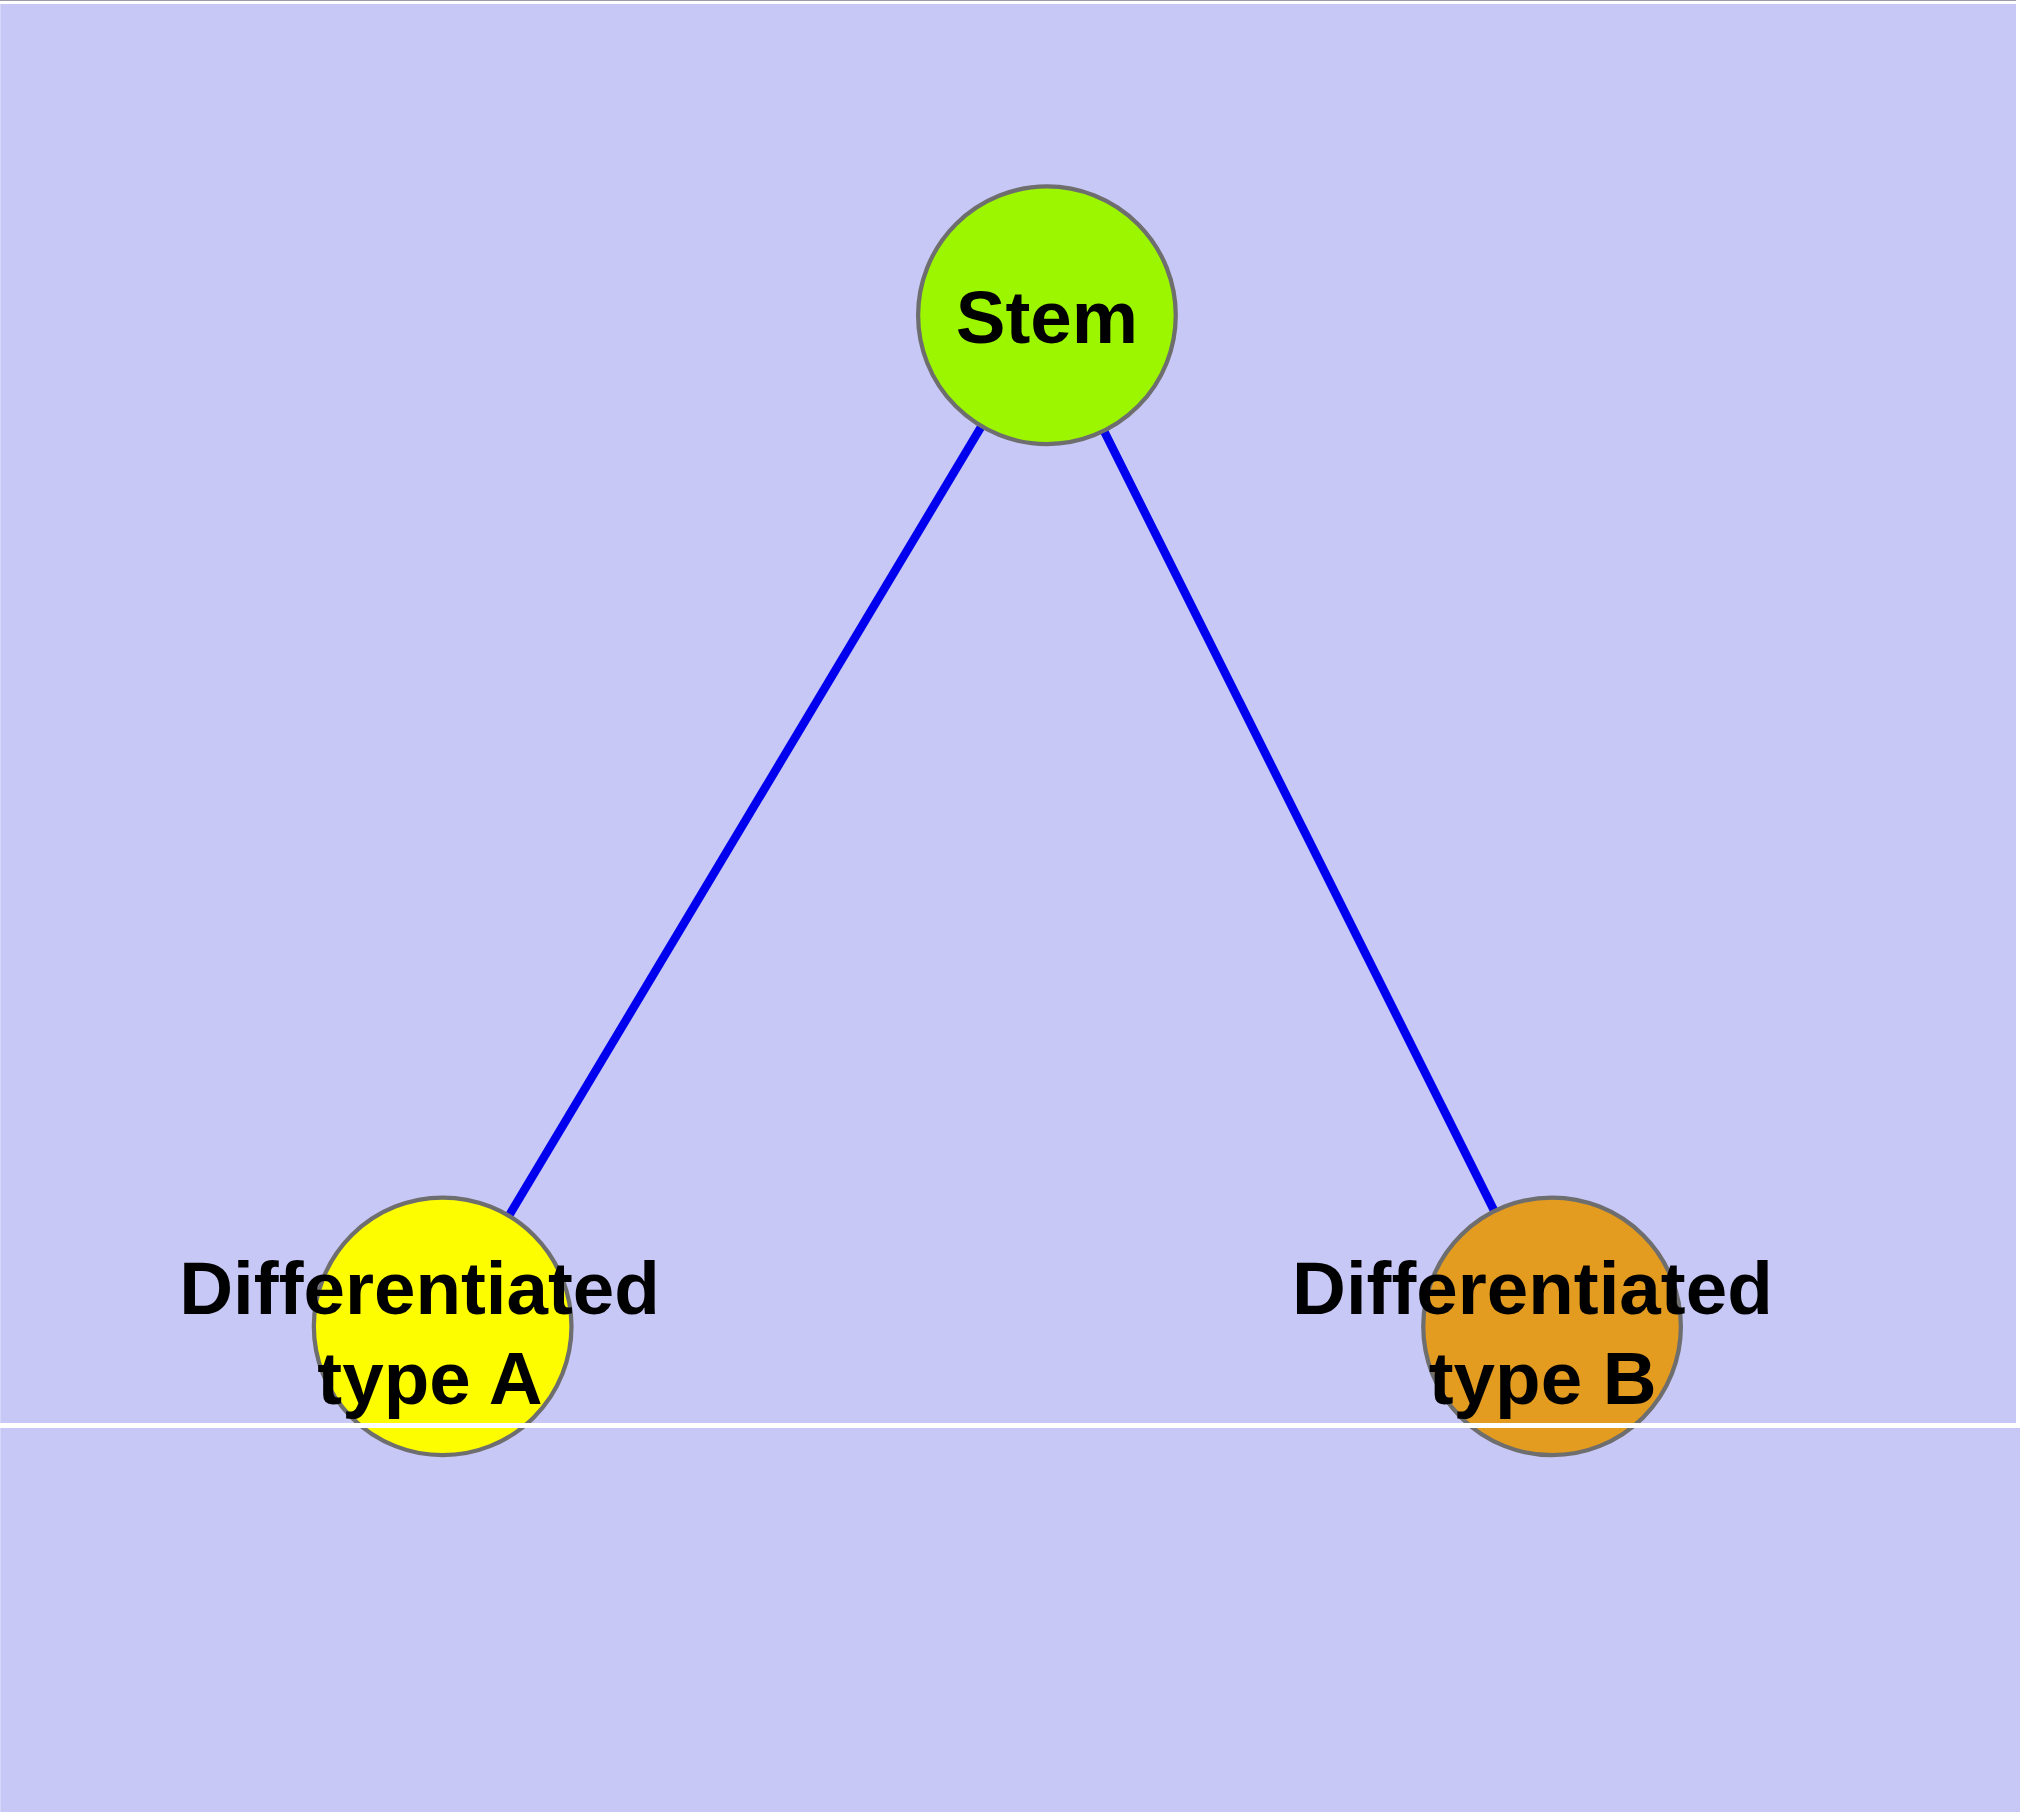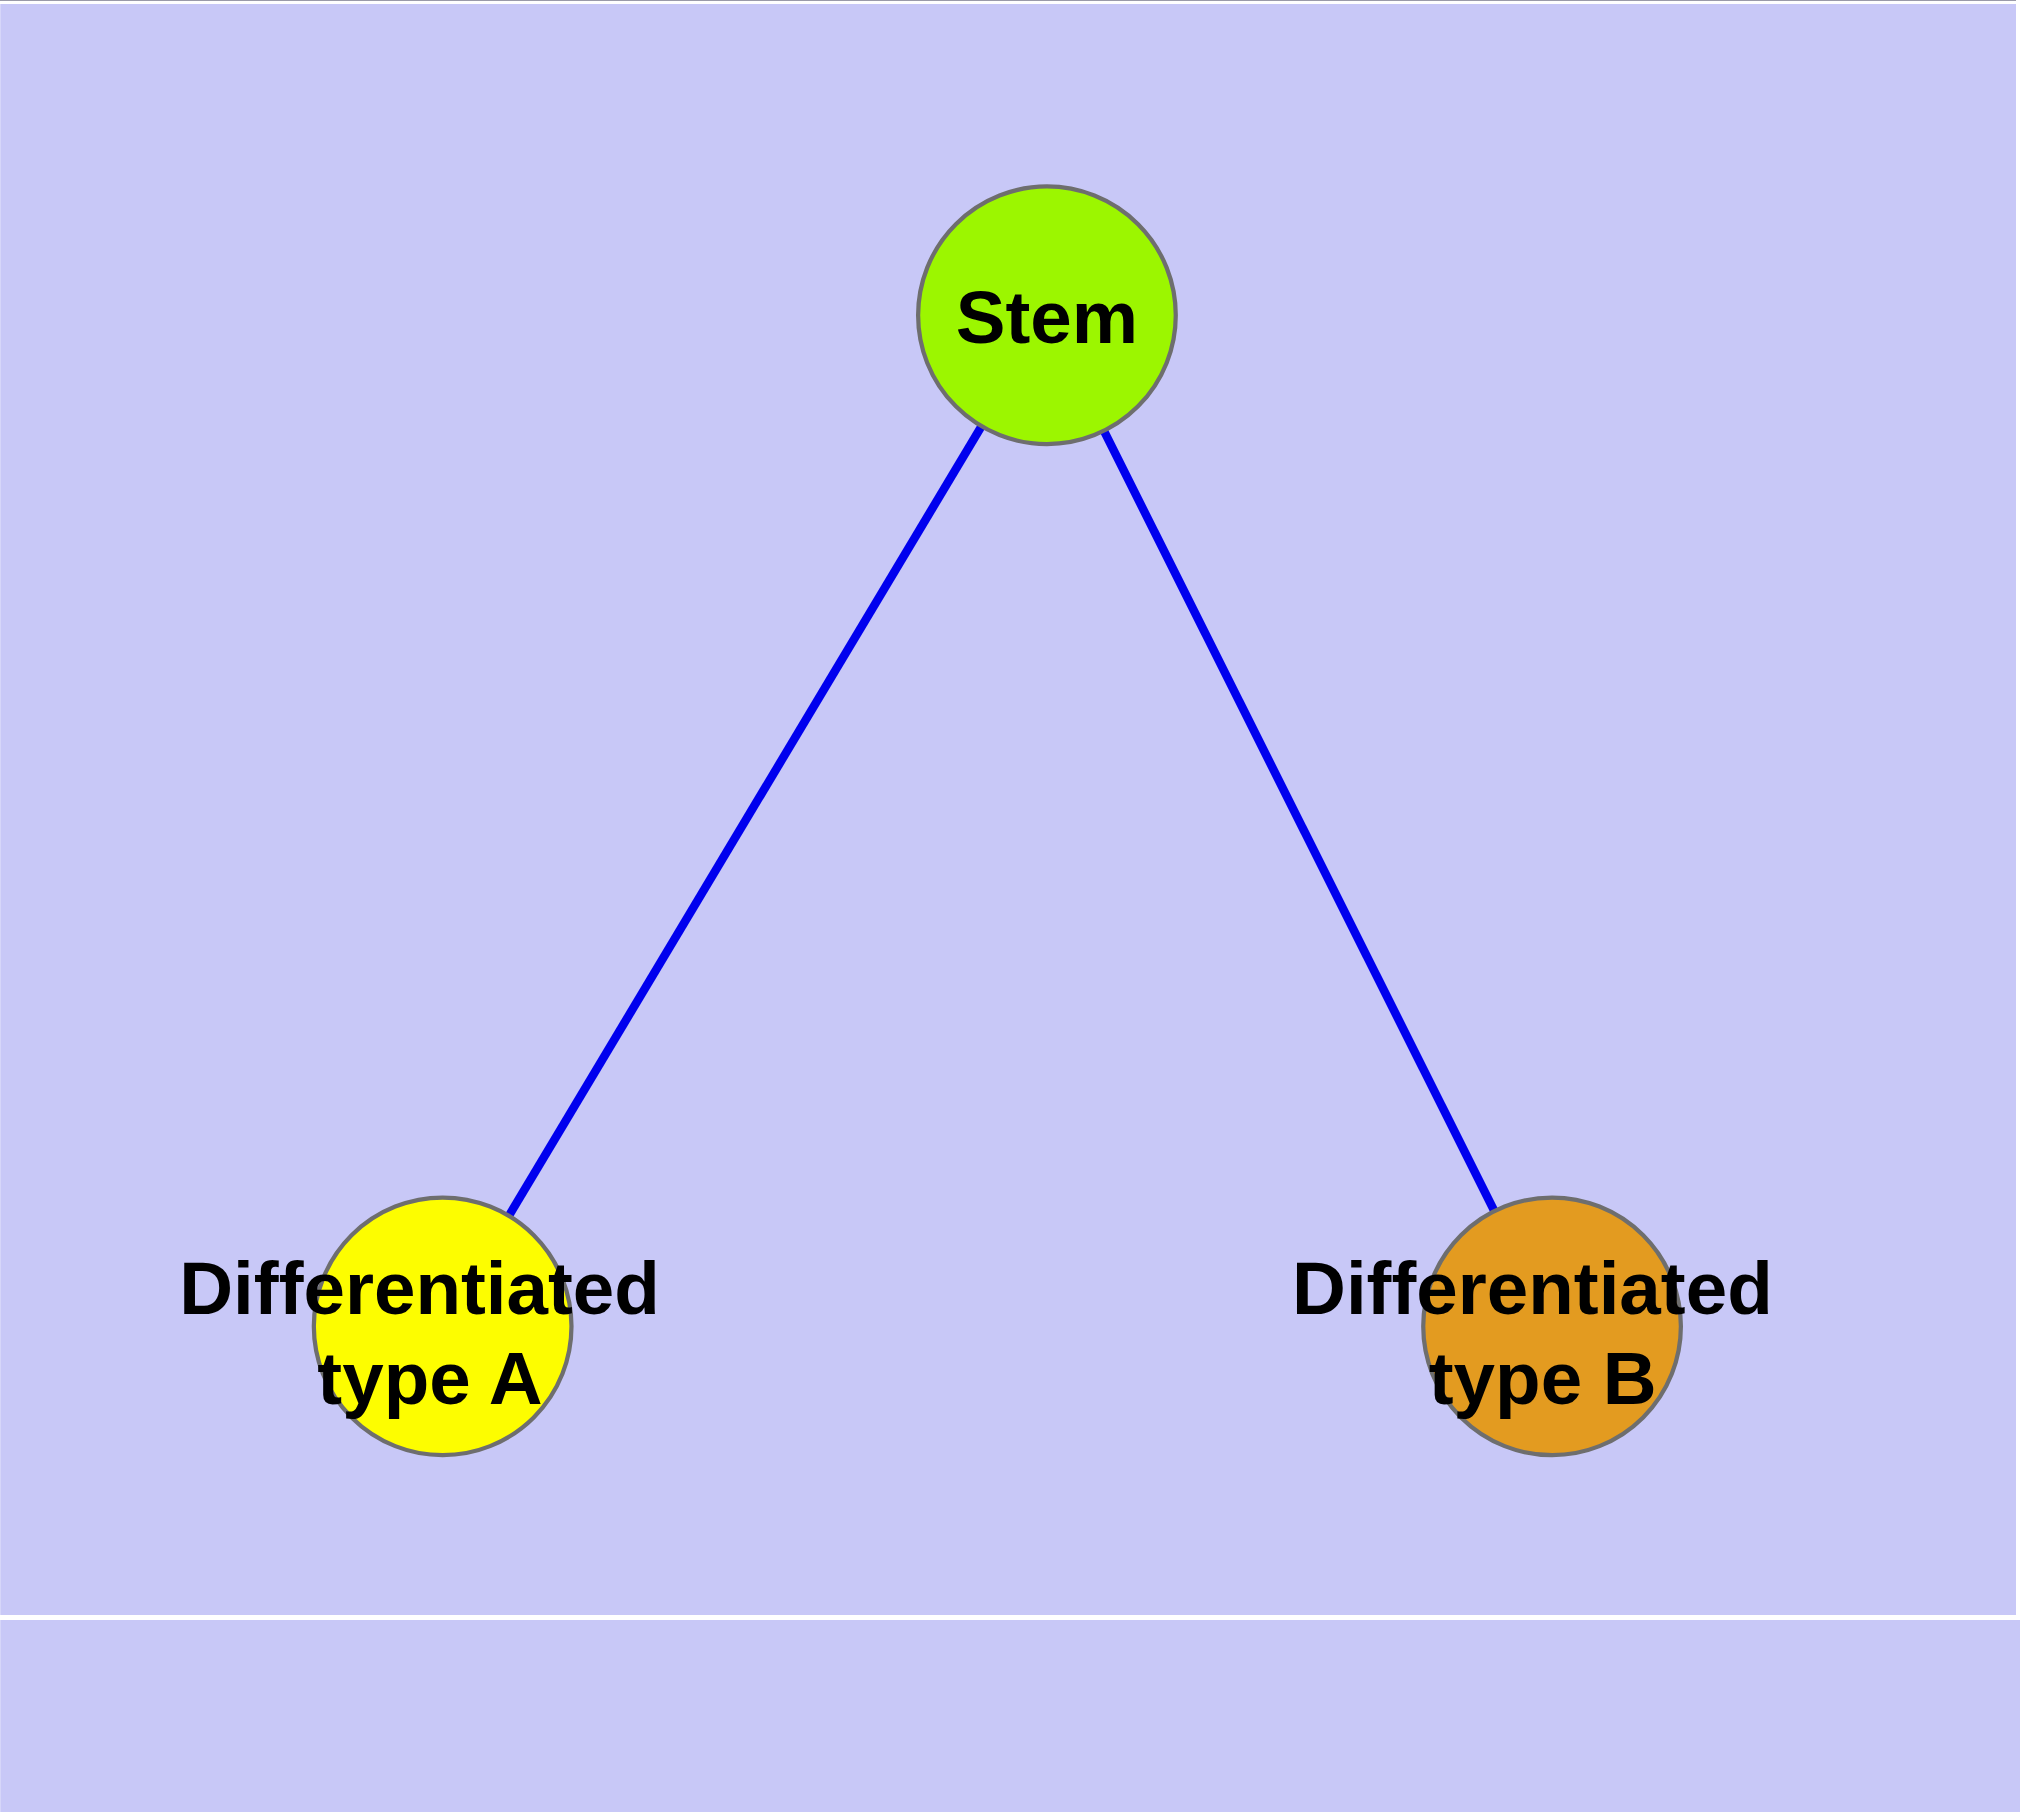--- a/index.html
+++ b/index.html
@@ -7,21 +7,21 @@
     padding: 0;
     width: 2021px;
     height: 1812px;
     overflow: hidden;
     background: #ffffff;
     font-family: "Liberation Sans", sans-serif;
   }
   .stage {
     position: relative;
     width: 2021px;
-    height: 1620px;
+    height: 1428px;
   }
   .edge-strip {
     position: absolute;
     left: 0;
     width: 100%;
     background: #ffffff;
     z-index: 3;
   }
   .edge-strip.top { top: 0; height: 4.2px; border-top: 0.8px solid #9a9aa8; box-sizing: border-box; }
   .edge-strip.bottom { bottom: 0; height: 5.1px; }

